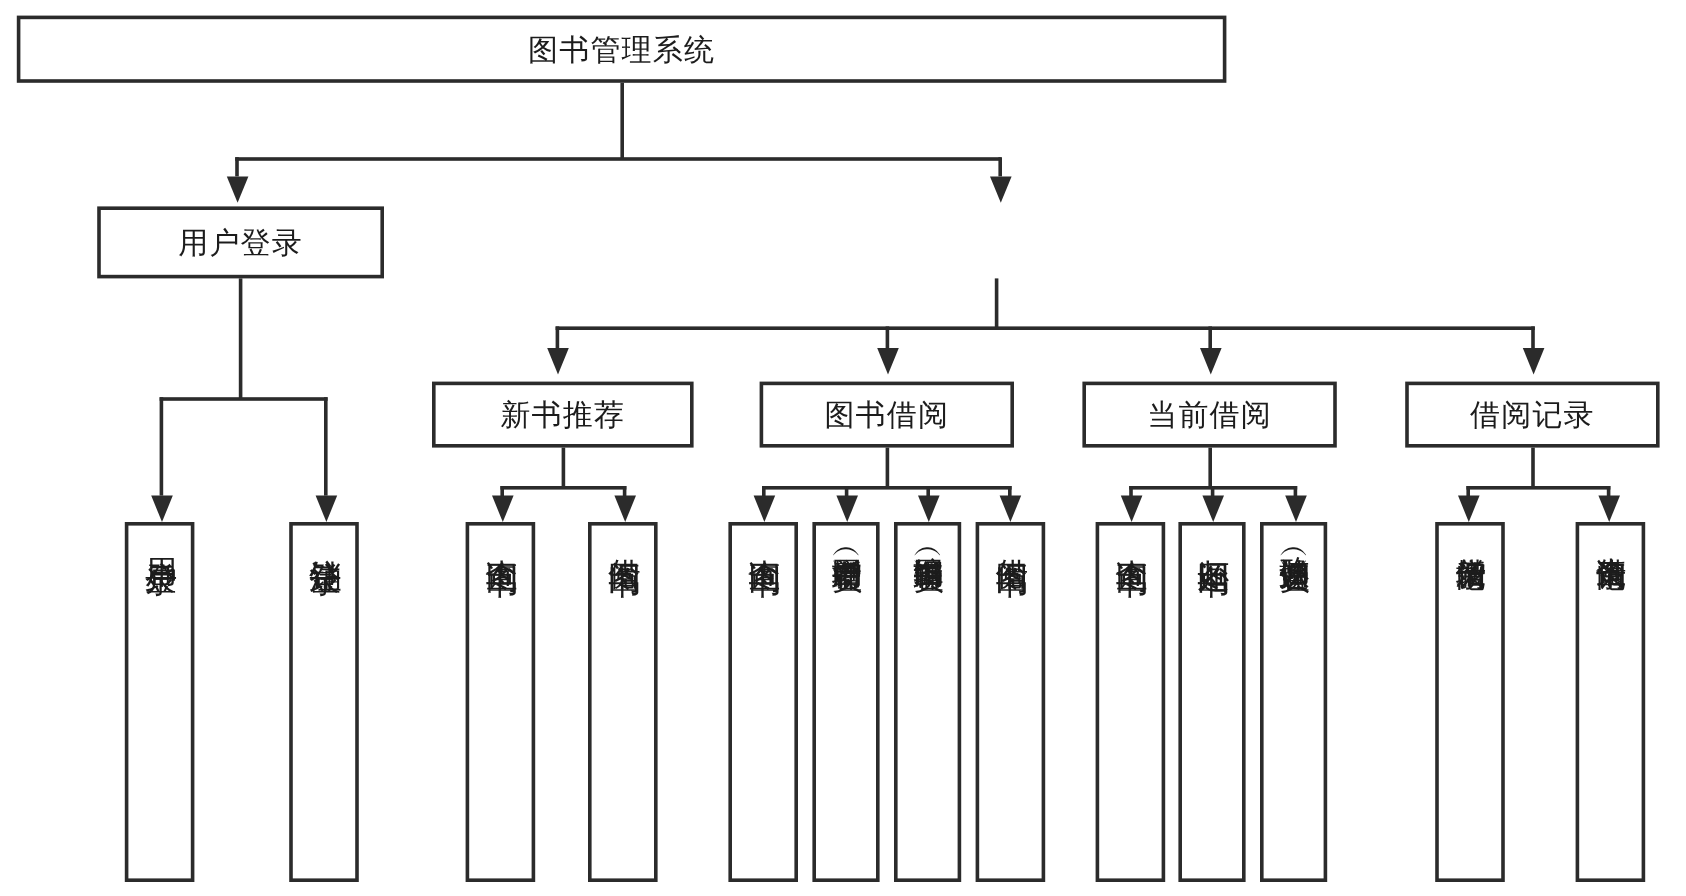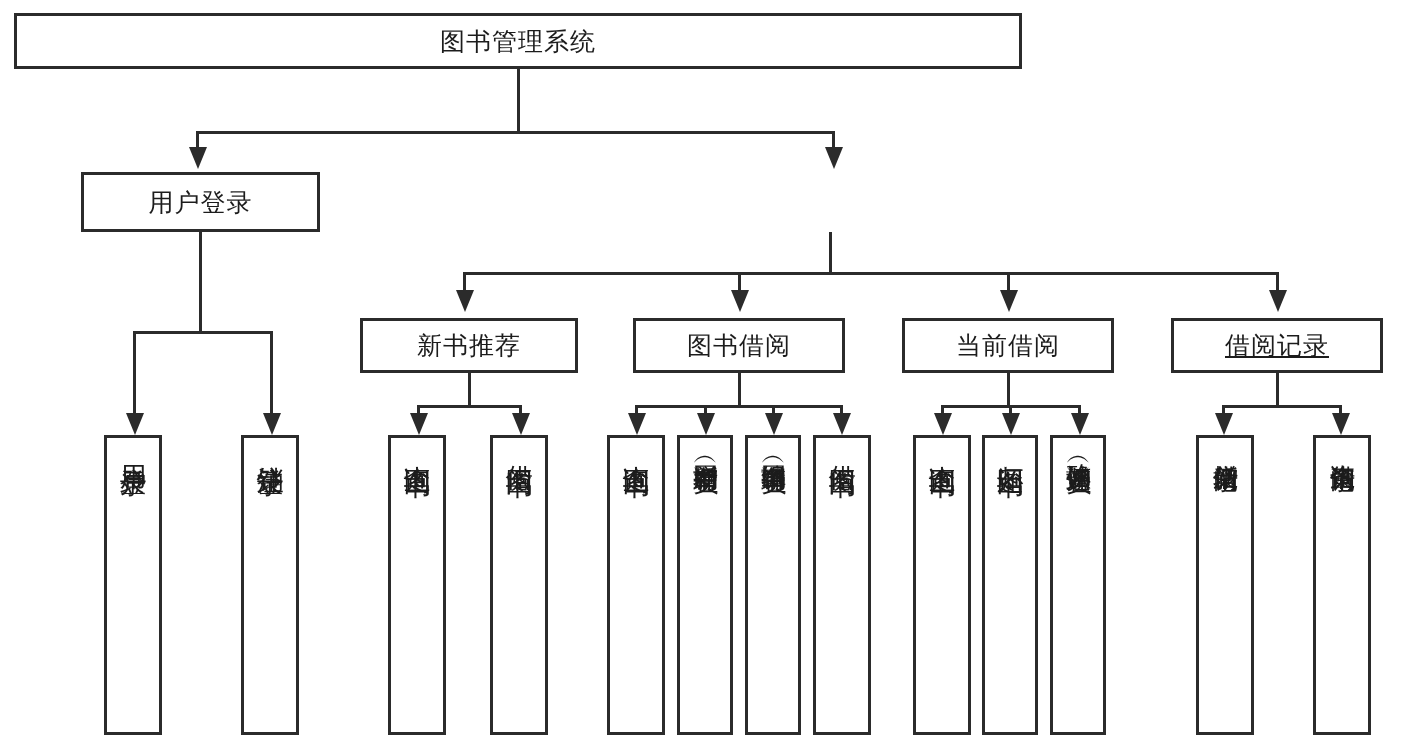--- a/index.html
+++ b/index.html
@@ -119,21 +119,21 @@
 
   <div class="node horiz" style="left:360px; top:318px; width:218px; height:55px;">
     <span>新书推荐</span>
   </div>
   <div class="node horiz" style="left:633px; top:318px; width:212px; height:55px;">
     <span>图书借阅</span>
   </div>
   <div class="node horiz" style="left:902px; top:318px; width:212px; height:55px;">
     <span>当前借阅</span>
   </div>
-  <div class="node horiz" style="left:1171px; top:318px; width:212px; height:55px;text-decoration:underline;">
+  <div class="node horiz" style="left:1171px; top:318px; width:212px; height:55px;">
     <span>借阅记录</span>
   </div>
 
   <div class="ln vln" style="left:468px; top:373px; height:34px;"></div>
   <div class="ln hln" style="left:417px; top:405px; width:105px;"></div>
   <div class="ln vln" style="left:417px; top:405px; height:10px;"></div>
   <div class="arrow" style="left:410px; top:413px;"></div>
   <div class="ln vln" style="left:519px; top:405px; height:10px;"></div>
   <div class="arrow" style="left:512px; top:413px;"></div>
 

